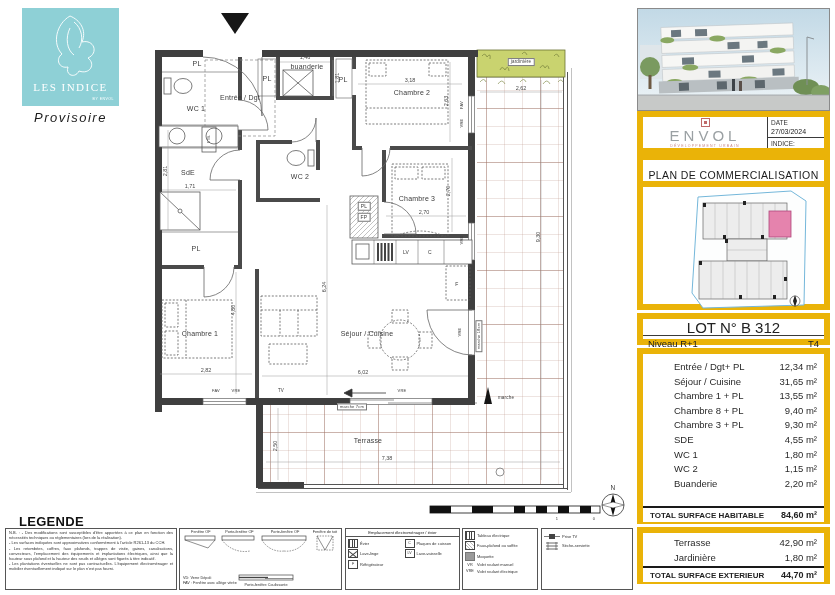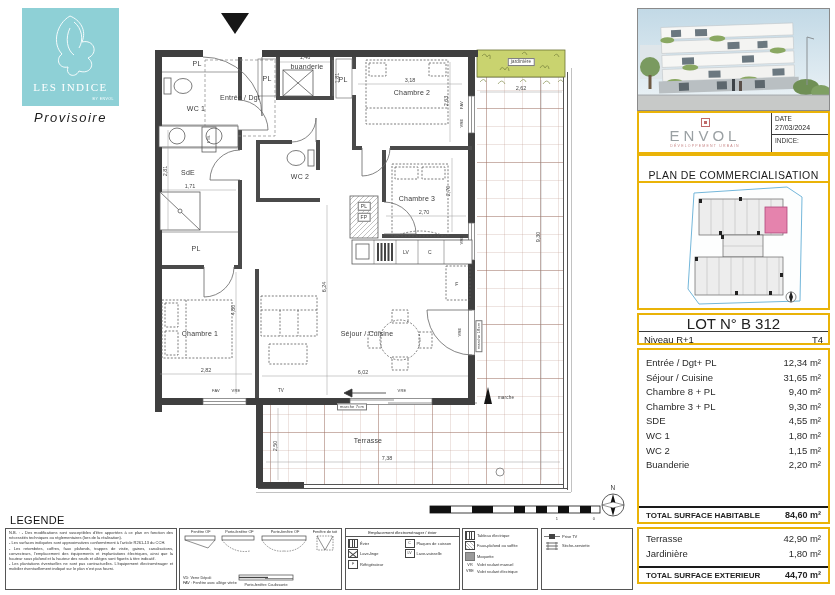--- a/index.html
+++ b/index.html
@@ -18,51 +18,51 @@
 
   
   .logo{position:absolute;left:22px;top:8px;width:97px;height:98px;background:#8ed0d6;}
   .logo-title{position:absolute;left:0;bottom:13px;width:100%;text-align:center;
       font-family:"Liberation Serif",serif;font-size:11px;color:#fff;letter-spacing:1.5px;}
   .logo-by{position:absolute;right:5px;bottom:5px;font-size:3.5px;color:#fff;letter-spacing:.5px;}
   .provisoire{position:absolute;left:22px;top:110px;width:97px;text-align:center;
       font-style:italic;font-size:13px;color:#1c1c1c;letter-spacing:1.5px;}
 
   
-  .rbox{position:absolute;left:637px;width:193px;background:#fff;border:2px solid #eab308;box-sizing:border-box;}
+  .rbox{position:absolute;left:637px;width:193px;background:#fff;border:6px solid #eab308;box-sizing:border-box;}
   #photo-box{top:8px;height:103px;border:1px solid #8a8a8a;overflow:hidden;}
   #envol-box{top:111px;height:43px;display:flex;}
   .envol-left{flex:1;display:flex;flex-direction:column;align-items:center;justify-content:center;}
   .envol-mark{width:7px;height:7px;border:1px solid #bf6a6a;position:relative;margin-bottom:1px;}
   .envol-mark:after{content:"";position:absolute;left:2px;top:2px;width:3px;height:3px;background:#bf6a6a;}
   .envol-word{font-size:15px;color:#9aa0a3;letter-spacing:4px;font-weight:400;line-height:1;}
   .envol-tag{font-size:3.5px;color:#c98a8a;letter-spacing:1.2px;margin-top:1px;}
   .envol-right{width:56px;border-left:1px solid #3a3a3a;display:flex;flex-direction:column;}
   .date-cell{flex:1;padding:2px 3px;font-size:6.5px;color:#333;}
   .date-val{font-size:7px;margin-top:2px;color:#222;}
   .indice-cell{border-top:1px solid #3a3a3a;padding:2px 3px;font-size:6.5px;color:#333;height:13px;}
   #title-box{top:154px;height:42px;display:flex;align-items:center;justify-content:center;
       font-size:10.5px;letter-spacing:.4px;color:#1a1a1a;}
   #keyplan-box{top:181px;height:129px;}
   #lot-box{top:313px;height:32px;}
   .lot-row1{height:16px;border-bottom:1px solid #3a3a3a;display:flex;align-items:center;justify-content:center;
       font-size:15px;color:#222;}
   .lot-row2{height:15px;display:flex;align-items:center;justify-content:space-between;
       padding:0 5px;font-size:9.5px;color:#222;}
   #areas-box{top:348px;height:176px;display:flex;flex-direction:column;border-bottom-width:2px;}
-  .srows{padding:6px 0 0;}
+  .srows{padding:6px 0 0;margin-left:24px;}
   .srow{display:flex;justify-content:space-between;padding:0 7px;font-size:9.5px;line-height:14.6px;color:#2a2a2a;}
   .spacer{flex:1;}
   .total-row{border-top:2px solid #1a1a1a;display:flex;justify-content:space-between;align-items:center;
       padding:2px 7px;font-weight:bold;}
   .total-row .tl{font-size:8px;}.total-row .tv{font-size:9px;}
   #ext-box{top:527px;height:57px;display:flex;flex-direction:column;border-bottom-width:2px;}
 
   
-  .leg-title{position:absolute;left:10px;top:514px;font-size:11px;font-weight:normal;color:#111;letter-spacing:.3px;}
+  .leg-title{position:absolute;left:19px;top:514px;font-size:13px;font-weight:bold;color:#111;letter-spacing:.3px;}
   .lbox{position:absolute;top:528px;height:62px;border:1px solid #555;box-sizing:border-box;background:#fff;overflow:hidden;}
   #leg-nb{left:5px;width:172px;padding:2px 3px;}
   #leg-nb p{margin:0 0 1px;font-size:4px;line-height:1.18;color:#333;text-align:justify;}
   #leg-win{left:179px;width:163px;}
   #leg-app{left:345px;width:115px;}
   #leg-elec{left:462px;width:76px;}
   #leg-misc{left:541px;width:92px;}
   .leg-head{font-size:4.2px;color:#222;border-bottom:1px solid #555;padding:1px 2px;text-align:center;}
   .leg-item{display:flex;align-items:center;gap:2px;margin:1.5px 2px;font-size:4px;color:#333;}
   .lgico{width:10px;height:9px;border:.6px solid #444;flex:none;position:relative;box-sizing:border-box;background:#fff;}
@@ -511,20 +511,24 @@
     <div class="srows">
       <div class="srow">
           <span>Entrée / Dgt+ PL</span>
           <span>12,34 m²</span>
         </div>
       <div class="srow">
           <span>Séjour / Cuisine</span>
           <span>31,65 m²</span>
         </div>
       <div class="srow">
+          <span>Chambre 1 + PL</span>
+          <span>13,55 m²</span>
+        </div>
+      <div class="srow">
           <span>Chambre 8 + PL</span>
           <span>9,40 m²</span>
         </div>
       <div class="srow">
           <span>Chambre 3 + PL</span>
           <span>9,30 m²</span>
         </div>
       <div class="srow">
           <span>SDE</span>
           <span>4,55 m²</span>

